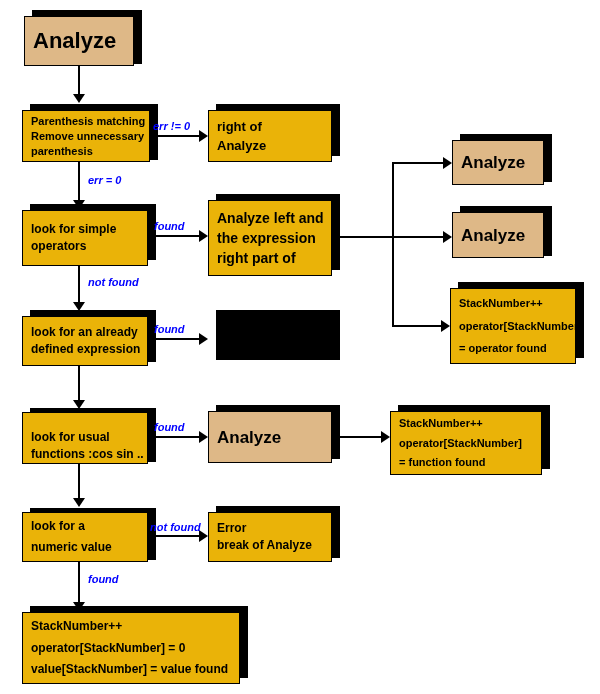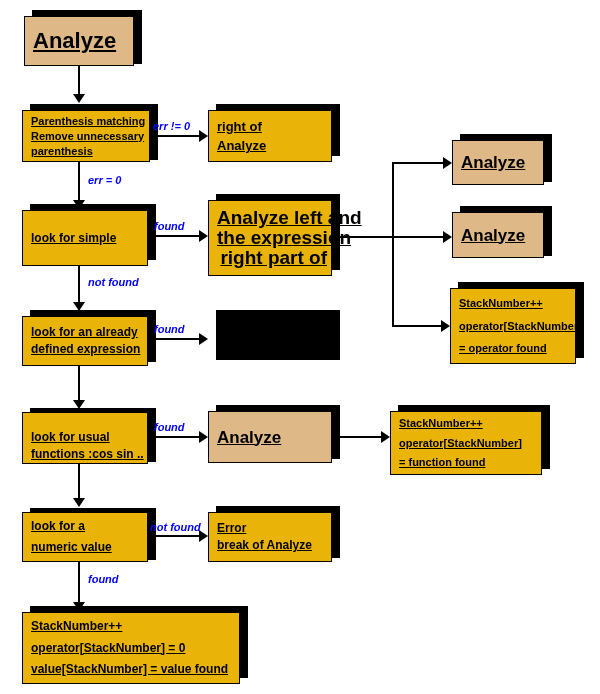--- a/index.html
+++ b/index.html
@@ -20,38 +20,37 @@
     position: absolute;
     box-sizing: border-box;
     border: 1px solid #000000;
     background: #c0c0c0;
     color: #000000;
     font-weight: bold;
     display: flex;
     flex-direction: column;
     justify-content: center;
     z-index: 3;
-    text-decoration: underline;
   }
   .node .line {
     display: block;
     white-space: nowrap;
   }
   .shadow {
     position: absolute;
     background: #000000;
     z-index: 2;
   }
   .node.accent { background: #deb887; }
   .node.gray   { background: #eab308; }
 
   .t11 { font-size: 11px; line-height: 15px; }
   .t12 { font-size: 12px; line-height: 17px; }
   .t13 { font-size: 13px; line-height: 19px; }
-  .t15 { font-size: 19px; line-height: 20px; text-align: right; }
+  .t15 { font-size: 14px; line-height: 20px; }
   .t22 { font-size: 22px; line-height: 26px; font-weight: bold; }
   .t17 { font-size: 17px; line-height: 21px; font-weight: bold; }
 
   .pad { padding-left: 8px; padding-right: 4px; }
 
   
   .hline, .vline {
     position: absolute;
     background: #000000;
     z-index: 1;
@@ -117,20 +116,21 @@
     <span class="line">Analyze</span>
   </div>
 
   <div class="vline" style="left:78px; top:162px; width:2px; height:42px;"></div>
   <div class="arrow-down" style="left:73px; top:200px;"></div>
   <div class="elabel" style="left:88px; top:174px;">err = 0</div>
 
   <div class="shadow" style="left:30px; top:204px; width:126px; height:56px;"></div>
   <div class="node gray pad t12" style="left:22px; top:210px; width:126px; height:56px;">
     <span class="line">look for simple</span>
+    <span class="line">operators</span>
   </div>
 
   <div class="hline" style="left:148px; top:235px; width:52px;"></div>
   <div class="arrow-right" style="left:199px; top:230px;"></div>
   <div class="elabel" style="left:154px; top:220px;">found</div>
 
   <div class="shadow" style="left:216px; top:194px; width:124px; height:76px;"></div>
   <div class="node gray pad t15" style="left:208px; top:200px; width:124px; height:76px;">
     <span class="line">Analyze left and</span>
     <span class="line">the expression</span>

